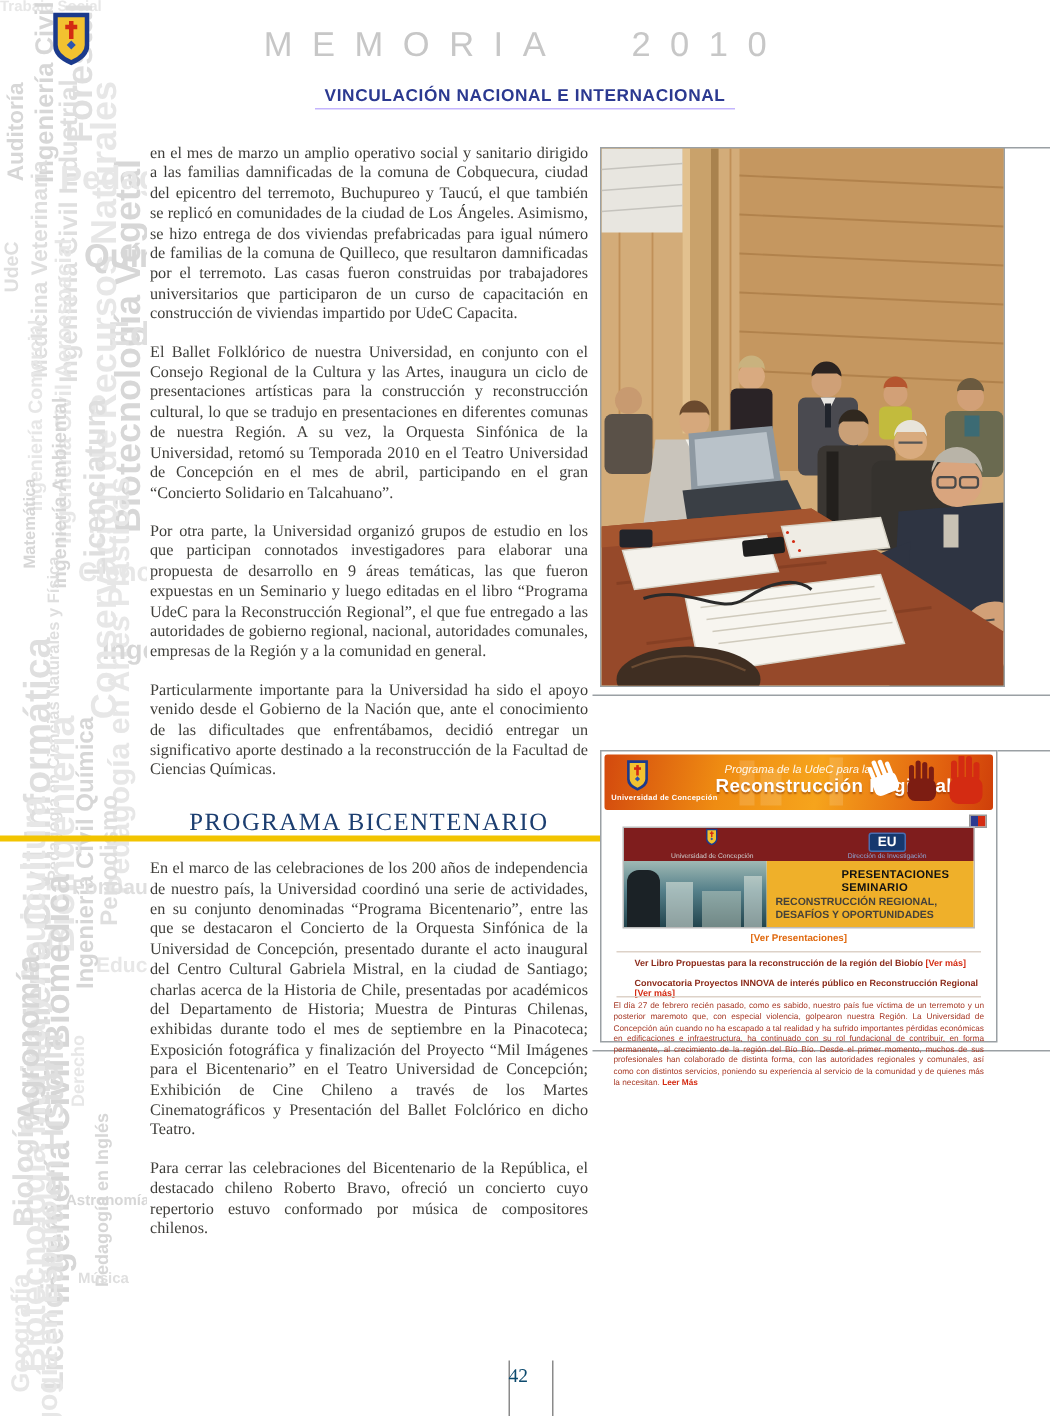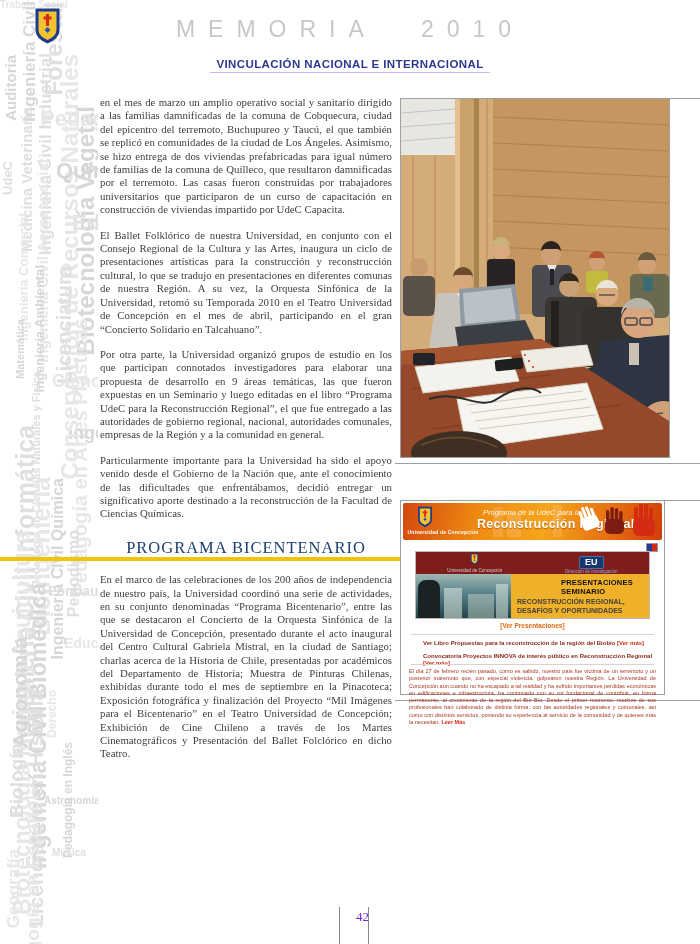--- a/index.html
+++ b/index.html
@@ -102,22 +102,22 @@
   .web-link-row{position:absolute;left:22px;right:10px;font-size:6px;font-weight:bold;color:#8b2a1a;line-height:1.2;}
   .web-link-row .more{color:#d42b12;}
   #web-news{
     position:absolute;left:8px;right:8px;top:167px;
     font-size:5.5px;line-height:1.32;color:#a63825;text-align:justify;
   }
   #web-news .more{font-weight:bold;color:#d42b12;}
   
   .page-bar{position:absolute;top:907px;width:1px;height:37px;background:#8a8a8a;z-index:2;}
   #page-number{
-    position:absolute;left:339px;top:909px;width:30px;text-align:right;z-index:2;
-    font-size:13px;color:#6d28d9;
+    position:absolute;left:339px;top:909px;width:30px;text-align:left;z-index:2;
+    font-size:13px;color:#0c4a6e;
   }
 </style>
 </head>
 <body>
 
 <svg width="0" height="0" style="position:absolute">
   <defs>
     <symbol id="udec-crest" viewBox="0 0 27 38">
       <path d="M1.5 1.5 h24 v22 q0 8 -12 13 q-12 -5 -12 -13 Z" fill="#1b3a8c"></path>
       <path d="M4.5 4.5 h18 v18.5 q0 6 -9 10 q-9 -4 -9 -10 Z" fill="#f2c230"></path>
@@ -178,20 +178,21 @@
 </div>
 
 <div id="main-column">
   <p>en el mes de marzo un amplio operativo social y sanitario dirigido a las familias damnificadas de la comuna de Cobquecura, ciudad del epicentro del terremoto, Buchupureo y Taucú, el que también se replicó en comunidades de la ciudad de Los Ángeles. Asimismo, se hizo entrega de dos viviendas prefabricadas para igual número de familias de la comuna de Quilleco, que resultaron damnificadas por el terremoto. Las casas fueron construidas por trabajadores universitarios que participaron de un curso de capacitación en construcción de viviendas impartido por UdeC Capacita.</p>
   <p>El Ballet Folklórico de nuestra Universidad, en conjunto con el Consejo Regional de la Cultura y las Artes, inaugura un ciclo de presentaciones artísticas para la construcción y reconstrucción cultural, lo que se tradujo en presentaciones en diferentes comunas de nuestra Región. A su vez, la Orquesta Sinfónica de la Universidad, retomó su Temporada 2010 en el Teatro Universidad de Concepción en el mes de abril, participando en el gran “Concierto Solidario en Talcahuano”.</p>
   <p>Por otra parte, la Universidad organizó grupos de estudio en los que participan connotados investigadores para elaborar una propuesta de desarrollo en 9 áreas temáticas, las que fueron expuestas en un Seminario y luego editadas en el libro “Programa UdeC para la Reconstrucción Regional”, el que fue entregado a las autoridades de gobierno regional, nacional, autoridades comunales, empresas de la Región y a la comunidad en general.</p>
   <p>Particularmente importante para la Universidad ha sido el apoyo venido desde el Gobierno de la Nación que, ante el conocimiento de las dificultades que enfrentábamos, decidió entregar un significativo aporte destinado a la reconstrucción de la Facultad de Ciencias Químicas.</p>
   <h2 id="program-heading">PROGRAMA BICENTENARIO</h2>
   <div id="gold-rule"></div>
   <p>En el marco de las celebraciones de los 200 años de independencia de nuestro país, la Universidad coordinó una serie de actividades, en su conjunto denominadas “Programa Bicentenario”, entre las que se destacaron el Concierto de la Orquesta Sinfónica de la Universidad de Concepción, presentado durante el acto inaugural del Centro Cultural Gabriela Mistral, en la ciudad de Santiago; charlas acerca de la Historia de Chile, presentadas por académicos del Departamento de Historia; Muestra de Pinturas Chilenas, exhibidas durante todo el mes de septiembre en la Pinacoteca; Exposición fotográfica y finalización del Proyecto “Mil Imágenes para el Bicentenario” en el Teatro Universidad de Concepción; Exhibición de Cine Chileno a través de los Martes Cinematográficos y Presentación del Ballet Folclórico en dicho Teatro.</p>
+  <p>Para cerrar las celebraciones del Bicentenario de la República, el destacado chileno Roberto Bravo, ofreció un concierto cuyo repertorio estuvo conformado por música de compositores chilenos.</p>
 </div>
 
 <div class="hairline" style="left:669px;top:98px;width:31px;height:1px;"></div>
 <div class="hairline" style="left:395px;top:463px;width:305px;height:1px;"></div>
 <div class="hairline" style="left:664px;top:500px;width:36px;height:1px;"></div>
 <div class="hairline" style="left:395px;top:700px;width:305px;height:1px;"></div>
 
 <div id="photo-frame">
   <svg width="268" height="358" viewBox="0 0 268 358">
 

